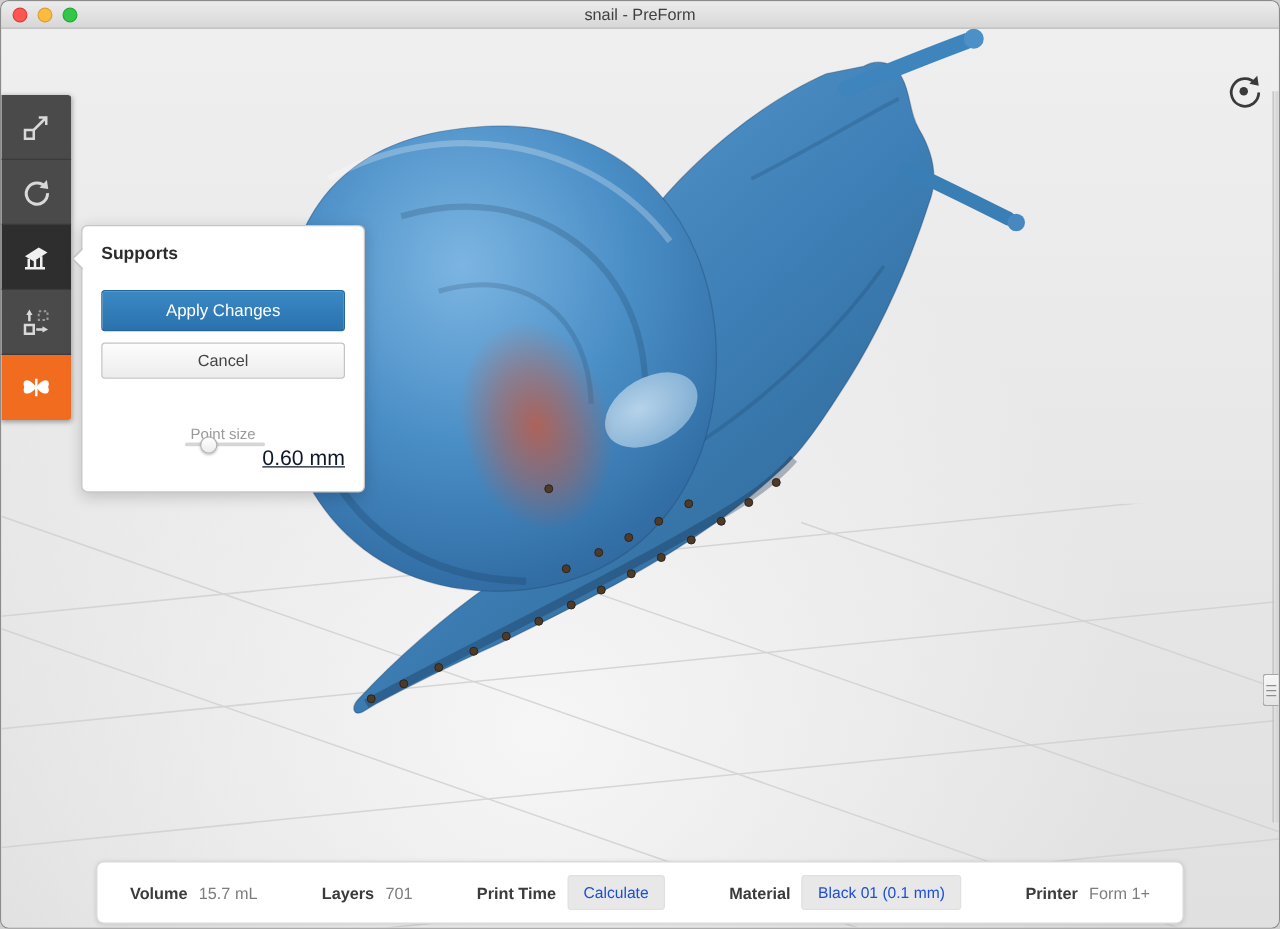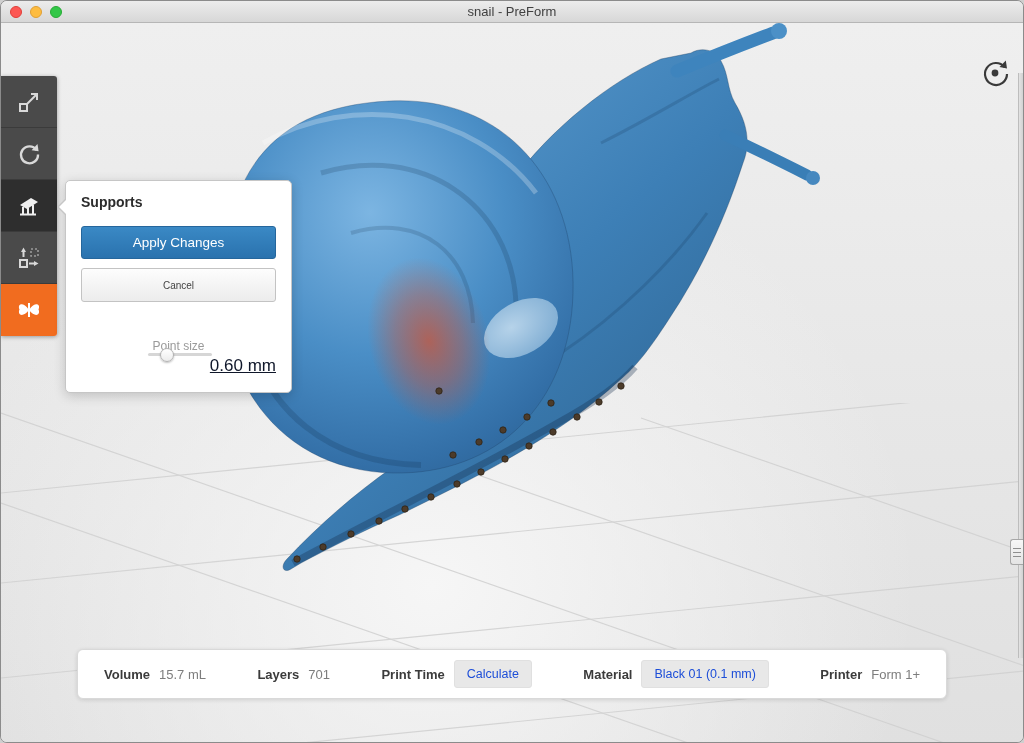--- a/index.html
+++ b/index.html
@@ -49,30 +49,30 @@
     box-shadow:0 3px 12px rgba(0,0,0,.18); padding:13px 15px 16px;
   }
   .popup::before {
     content:""; position:absolute; left:-9px; top:17px;
     border:9px solid transparent; border-left:none; border-right:9px solid #c6c6c6;
   }
   .popup::after {
     content:""; position:absolute; left:-7.5px; top:17px;
     border:9px solid transparent; border-left:none; border-right:9px solid #fff;
   }
-  .popup h3 { font-size:14px; color:#2c2c2c; margin-bottom:16px; }
+  .popup h3 { font-size:14px; color:#2c2c2c; margin-bottom:22px; }
   .btn-apply {
     display:block; width:100%; height:33px; border-radius:3px; cursor:pointer;
     background:linear-gradient(#3a89c5,#2a72ae); border:1px solid #25669c;
     color:#fff; font-size:13.5px; font-family:inherit;
   }
   .btn-cancel {
-    display:block; width:100%; height:34px; margin-top:9px; border-radius:3px; cursor:pointer;
+    display:block; width:100%; height:29px; margin-top:9px; border-radius:3px; cursor:pointer;
     background:linear-gradient(#fdfdfd,#ececec); border:1px solid #c3c3c3;
-    color:#444; font-size:10px; font-family:inherit;
+    color:#444; font-size:13px; font-family:inherit;
   }
   .pointsize-row { margin-top:37px; display:flex; align-items:center;flex-direction:column; }
   .ps-label { font-size:12px; color:#9a9a9a; }
   .slider { position:relative; width:64px; height:3px; background:#d6d6d6; border-radius:2px; margin:0 10px 0 12px; cursor:pointer; }
   .slider-handle {
     position:absolute; left:30%; top:50%; transform:translate(-50%,-50%);
     width:14px; height:14px; border-radius:50%;
     background:linear-gradient(#ffffff,#ececec); border:1px solid #b3b3b3;
     box-shadow:0 1px 2px rgba(0,0,0,.25); cursor:grab;
   }
@@ -85,21 +85,21 @@
     background:linear-gradient(to right,#e3e3e3,#d2d2d2); border-left:1px solid #bdbdbd; cursor:pointer;
   }
   .layer-handle {
     position:absolute; right:0; top:538px; width:13px; height:26px; z-index:16; cursor:grab;
     background:linear-gradient(#f7f7f7,#e4e4e4); border:1px solid #a7a7a7; border-right:none;
     border-radius:3px 0 0 3px; display:flex; flex-direction:column; justify-content:center; gap:3px; padding:0 2px;
   }
   .layer-handle i { display:block; height:1px; background:#8e8e8e; }
   
   .statusbar {
-    position:absolute; left:76px; right:76px; top:648px; height:50px; z-index:25;
+    position:absolute; left:76px; right:76px; top:688px; height:50px; z-index:25;
     background:#fff; border:1px solid #d9d9d9; border-radius:6px;
     box-shadow:0 1px 4px rgba(0,0,0,.13);
     display:flex; align-items:center; justify-content:space-between; padding:0 26px;
   }
   .stat { display:flex; align-items:center; gap:9px; }
   .stat .lbl { font-size:13px; font-weight:bold; color:#3b3b3b; }
   .stat .val { font-size:13px; color:#7d7d7d; }
   .gbtn {
     background:#e8e8e8; border:1px solid #e0e0e0; border-radius:3px; cursor:pointer;
     color:#1d4ed8; font-size:12.5px; padding:6px 12px; font-family:inherit;

